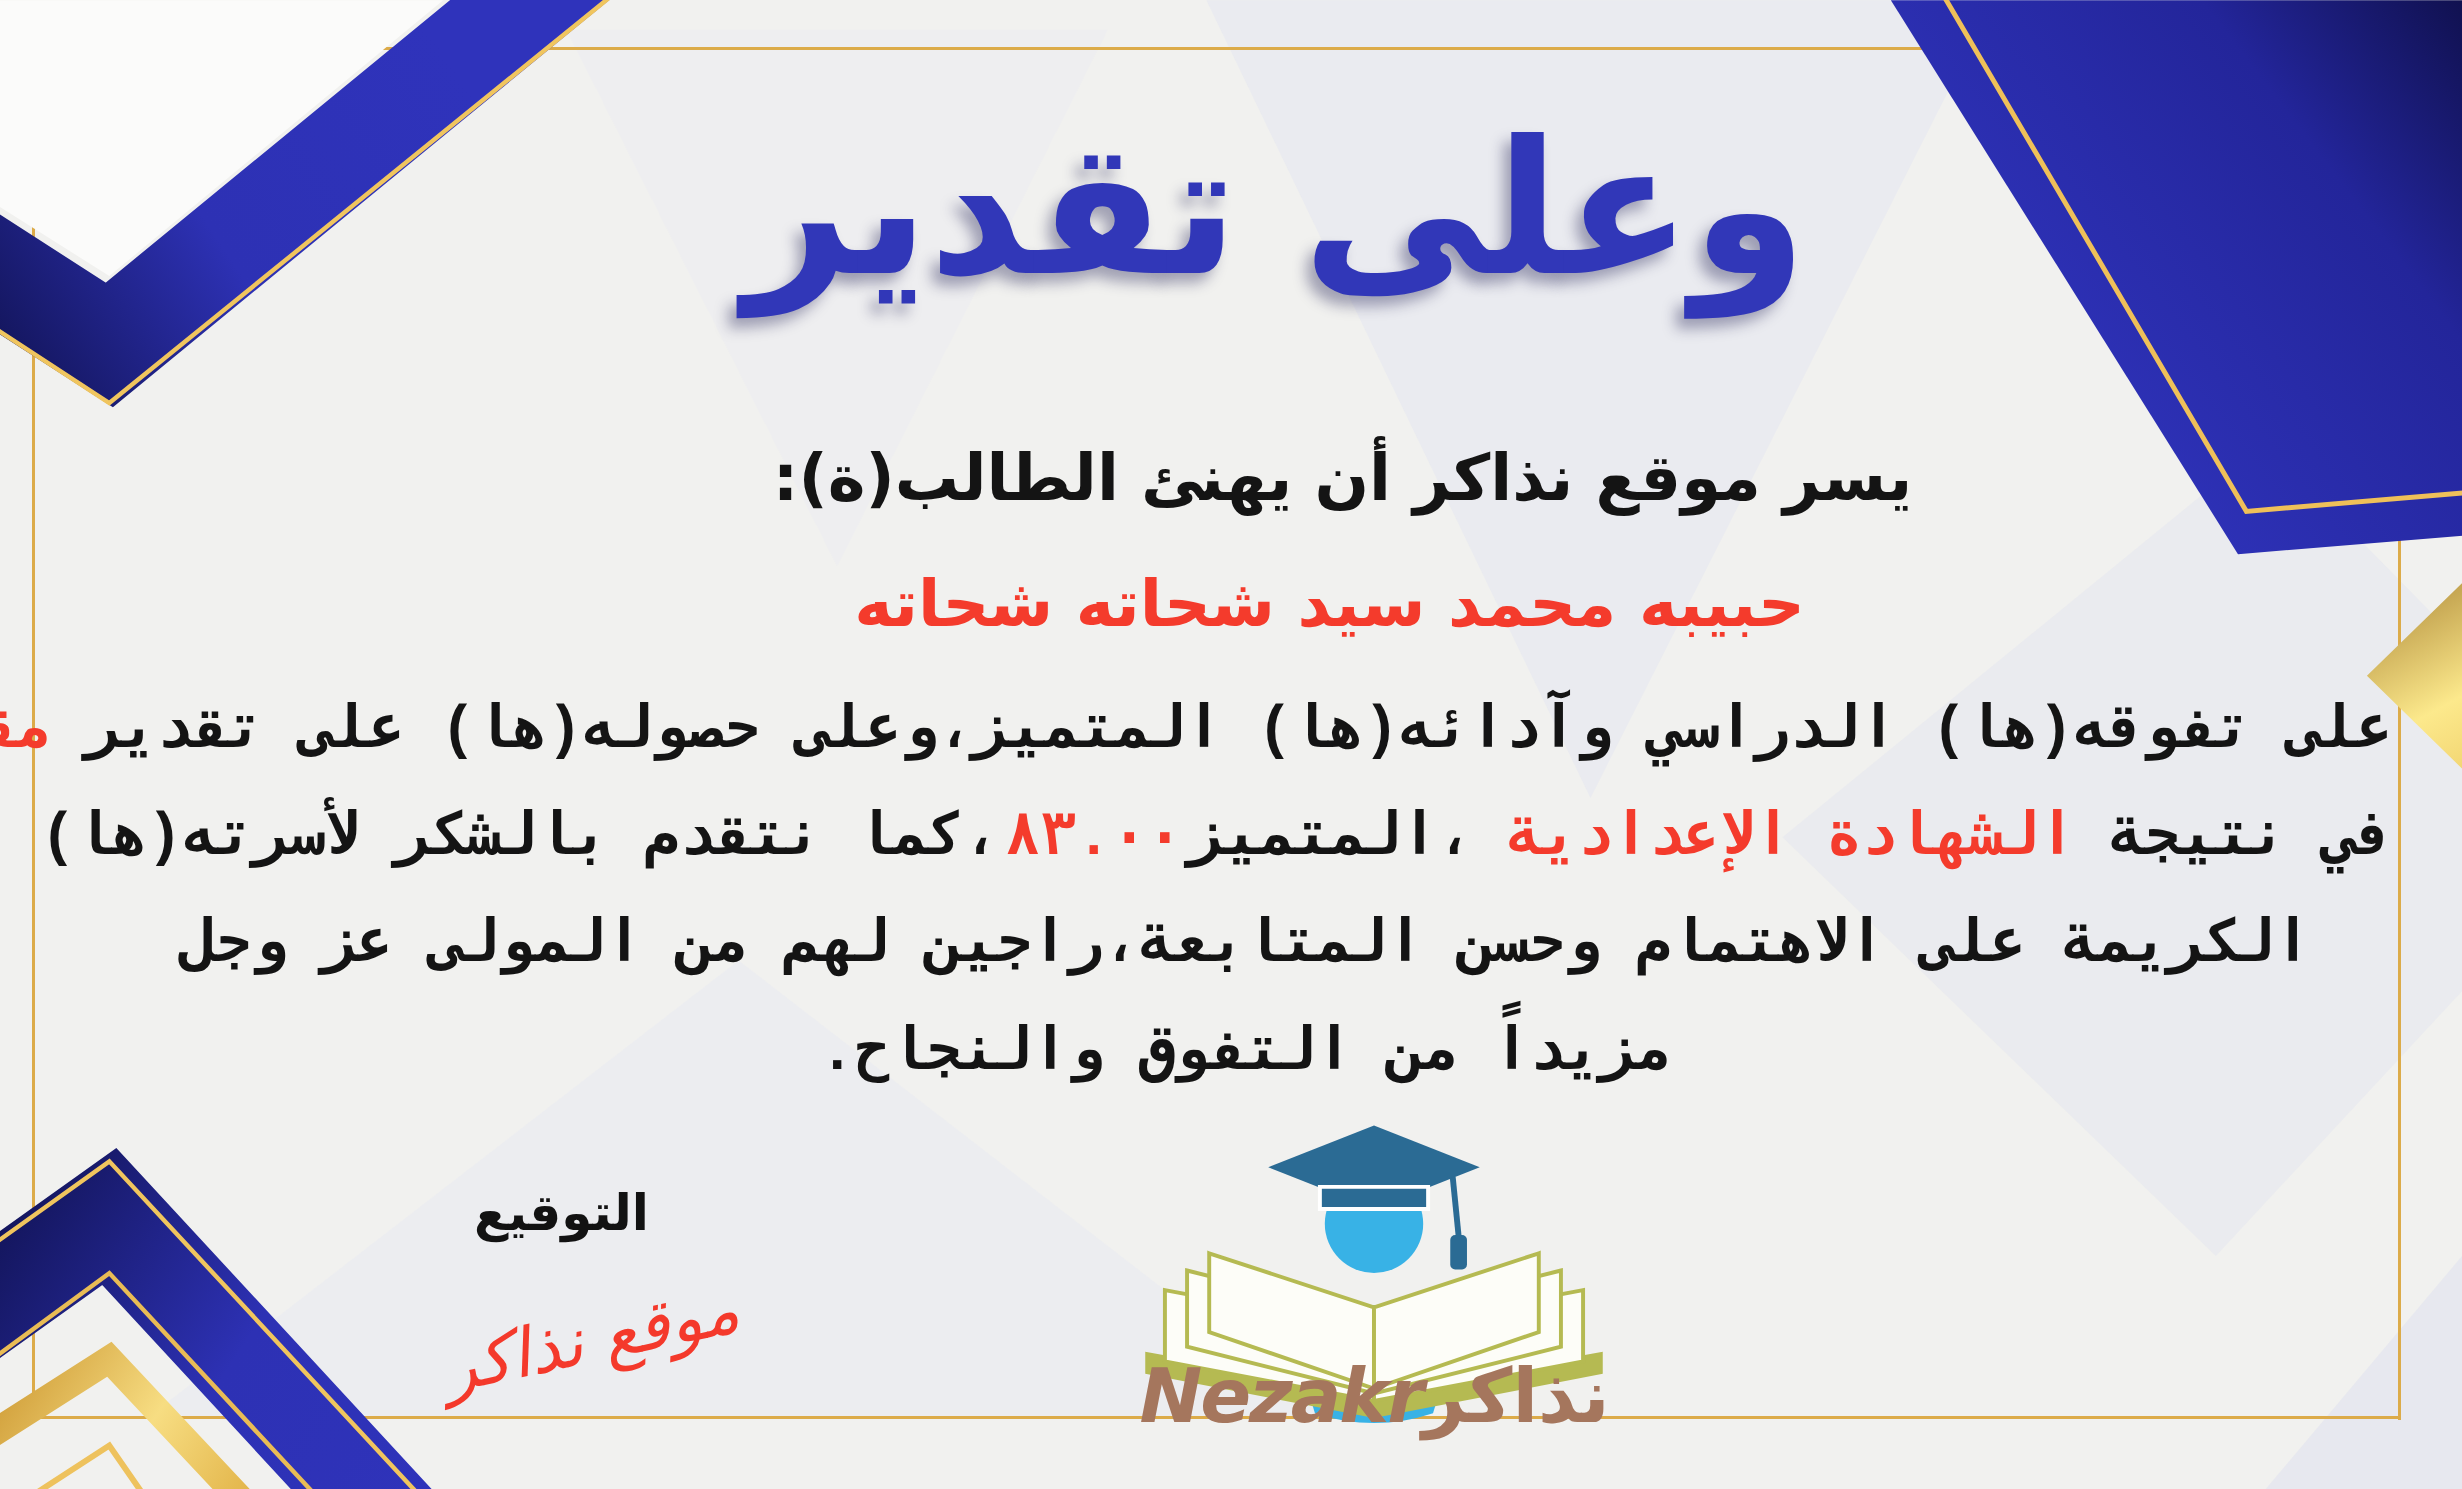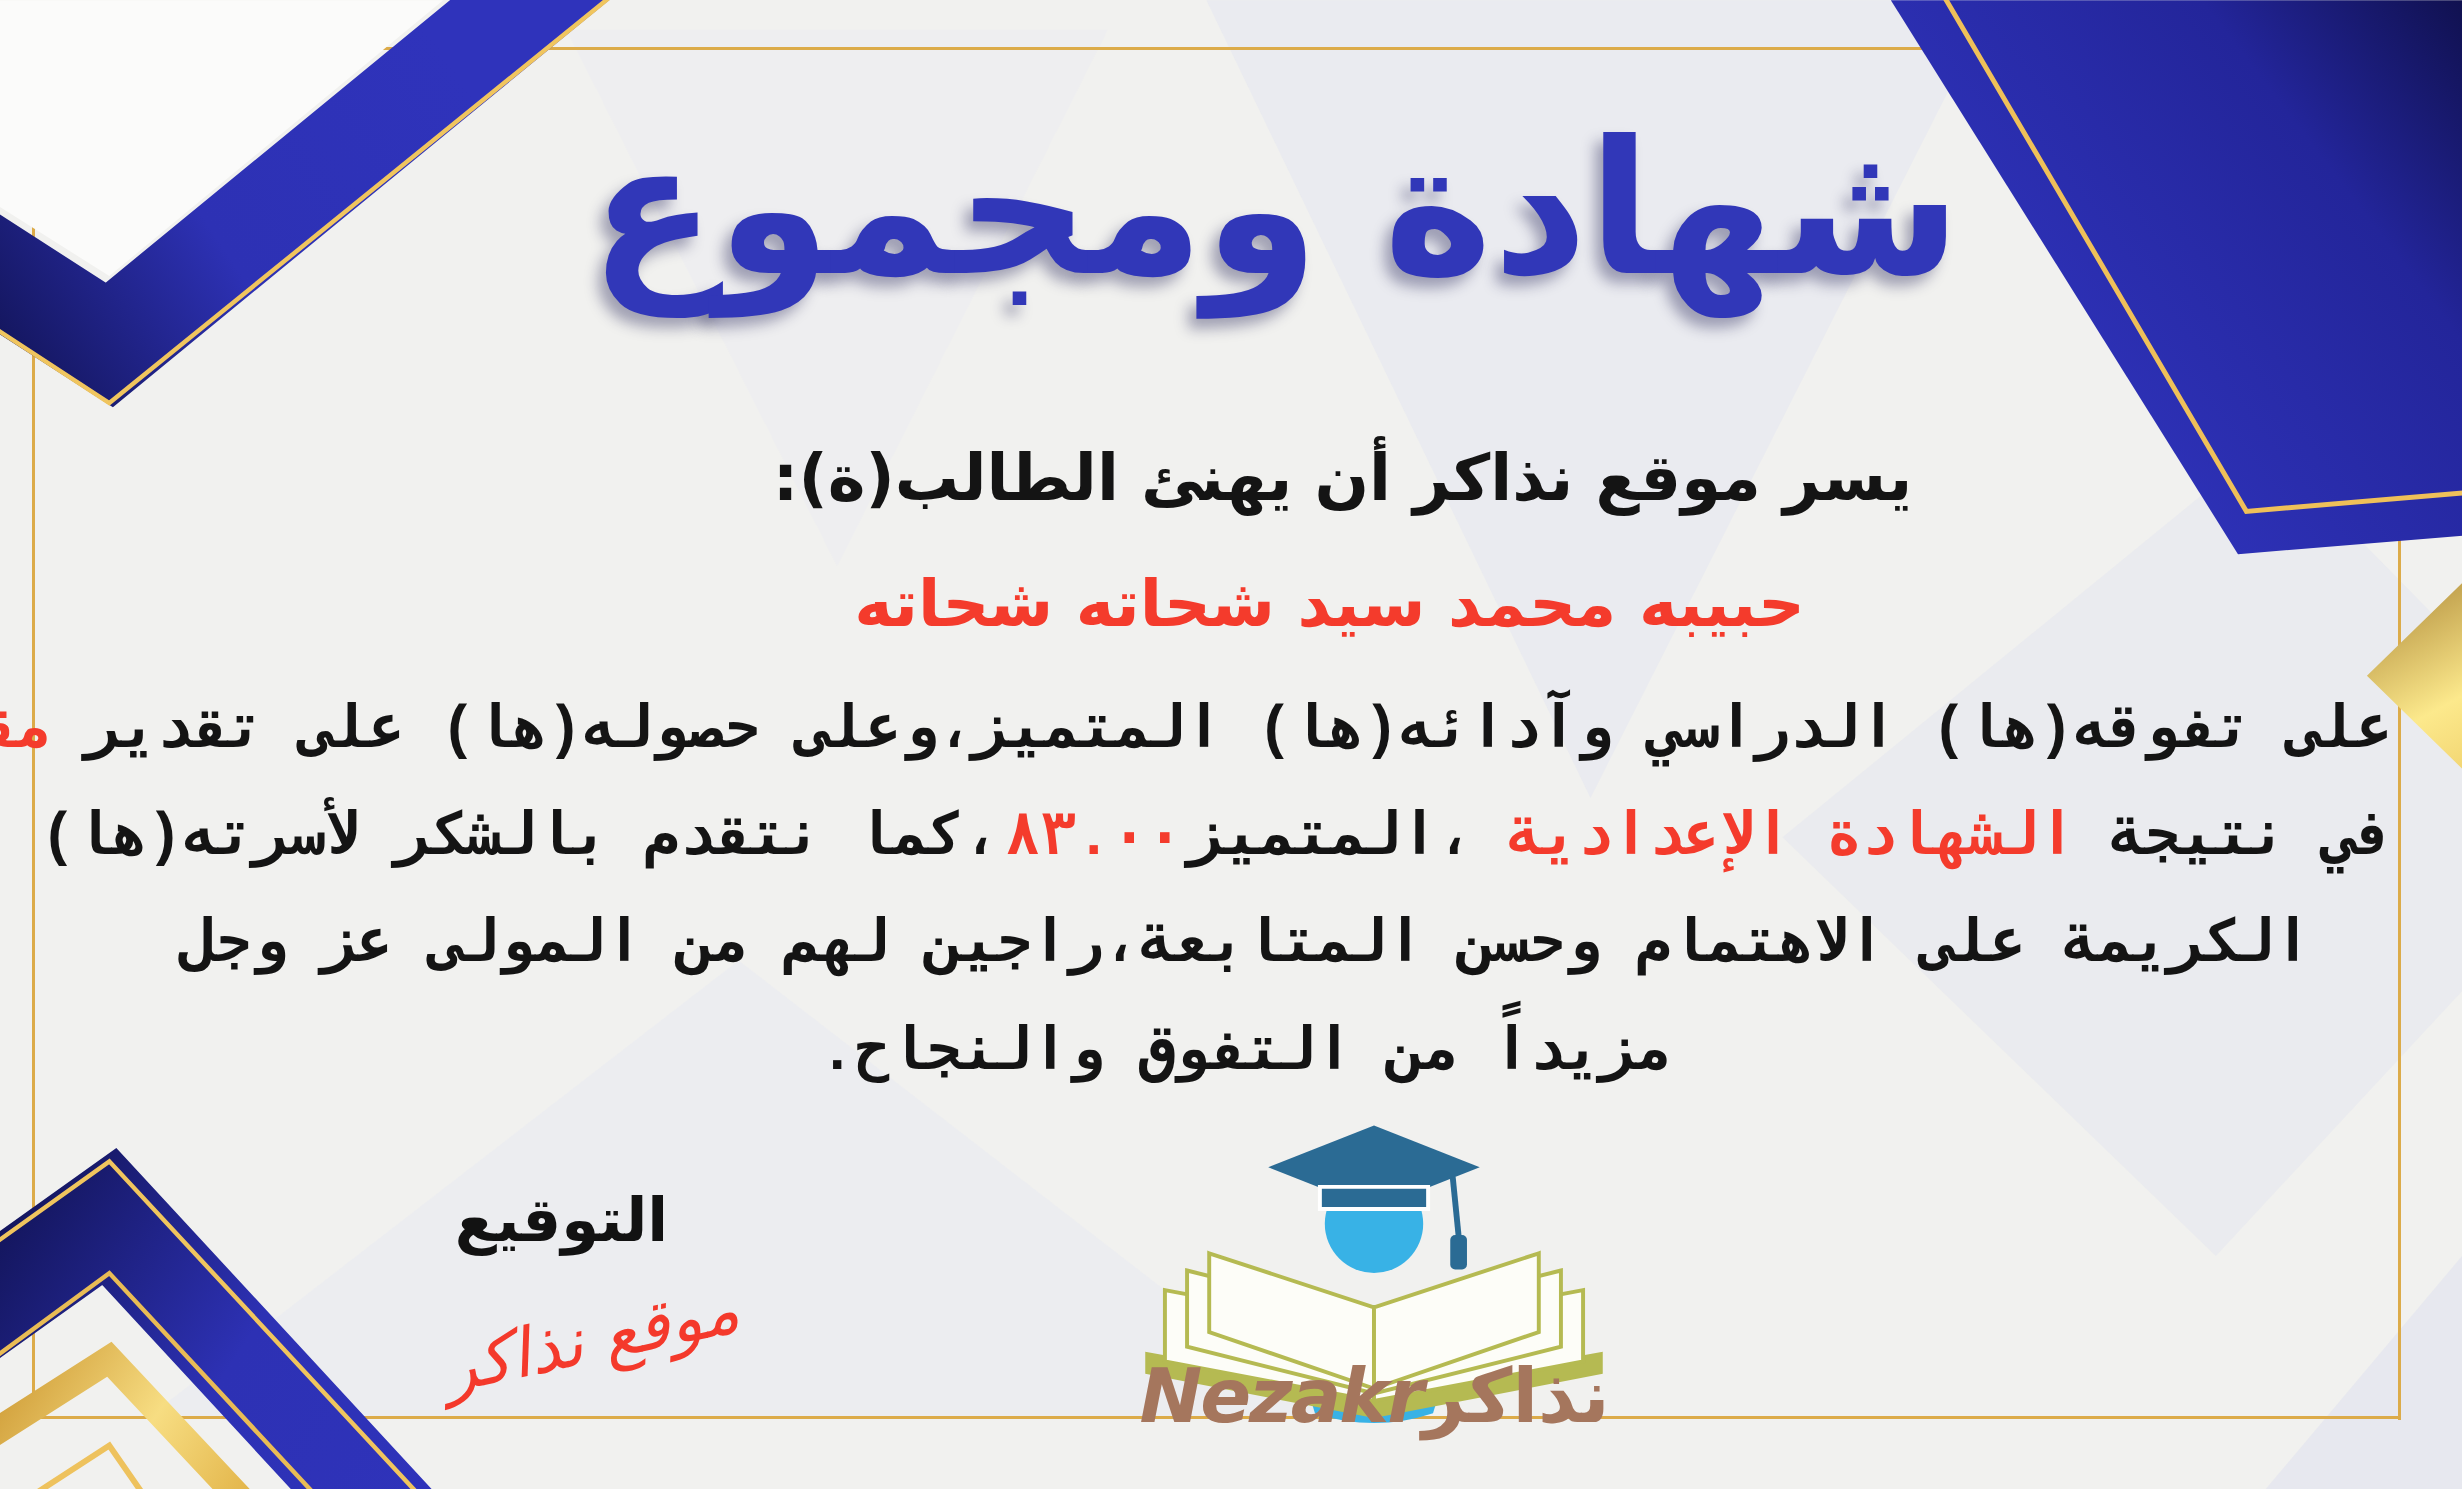--- a/index.html
+++ b/index.html
@@ -40,21 +40,21 @@
   }
   #body-line-1{top:692px;}
   #body-line-2{top:799px;}
   #body-line-3{top:906px;}
   #body-line-4{top:1014px;}
   .red{color:#f43b2c;}
   .gap{margin:0 34px;}
   .gap-s{margin:0 6px;}
   #signature-label{
     left:414px;top:1184px;width:295px;text-align:center;direction:rtl;
-    font-size:61px;font-weight:bold;color:#121212;
+    font-size:50px;font-weight:bold;color:#121212;
   }
   #signature-script{
     left:433px;top:1300px;width:315px;text-align:center;direction:rtl;
     font-size:67px;font-style:italic;color:#f4392b;
     transform:rotate(-12deg);transform-origin:center;
   }
   
   #logo{left:1128px;top:1118px;width:492px;height:305px;z-index:3;}
   #logo-text{
     left:1079px;top:1352px;width:591px;text-align:center;z-index:4;
@@ -125,21 +125,21 @@
 
   <g>
     <path d="M -100 2700 L 222 2470 L 1100 3420" fill="none" stroke="url(#gBlueBL)" stroke-width="210"></path>
     <path d="M -95 2585 L 222 2358 L 1115 3320" fill="none" stroke="#f0c55e" stroke-width="9"></path>
     <path d="M -95 2818 L 222 2585 L 1090 3520" fill="none" stroke="#e9bc55" stroke-width="9"></path>
     <path d="M -60 2940 L 222 2760 L 560 3120" fill="none" stroke="url(#gGoldSmall)" stroke-width="55"></path>
     <path d="M 30 3060 L 222 2935 L 350 3120" fill="none" stroke="#eec25d" stroke-width="12"></path>
   </g>
 </svg>
 
-<div id="title" class="txt">شهادة ومجموع</div>
+<div id="title" class="txt">وعلى تقدير</div>
 
 <div id="intro-line" class="txt">يسر موقع نذاكر أن يهنئ الطالب(ة):</div>
 
 <div id="student-name" class="txt">حبيبه محمد سيد شحاته شحاته</div>
 
 <div id="body-line-1" class="txt pline" dir="rtl">
   <span>على تفوقه(ها) الدراسي وآدائه(ها) المتميز،وعلى حصوله(ها) على تقدير</span><span class="red gap">مقبول</span>
 </div>
 
 <div id="body-line-2" class="txt pline" dir="rtl">

